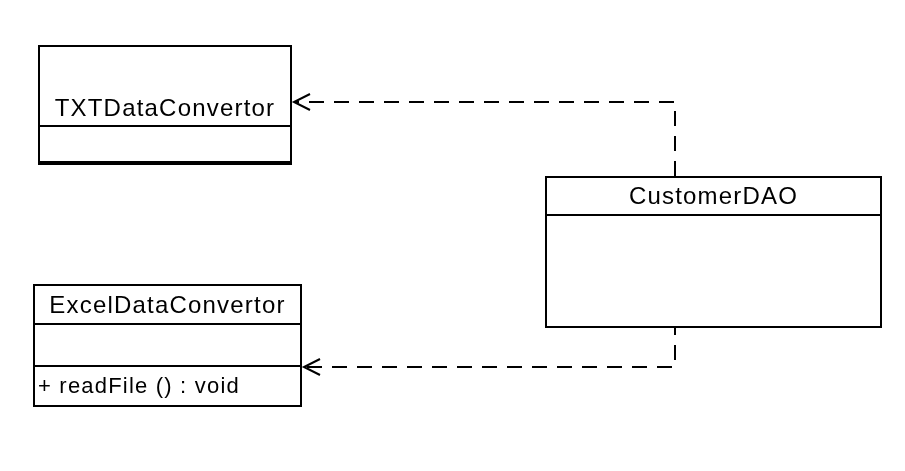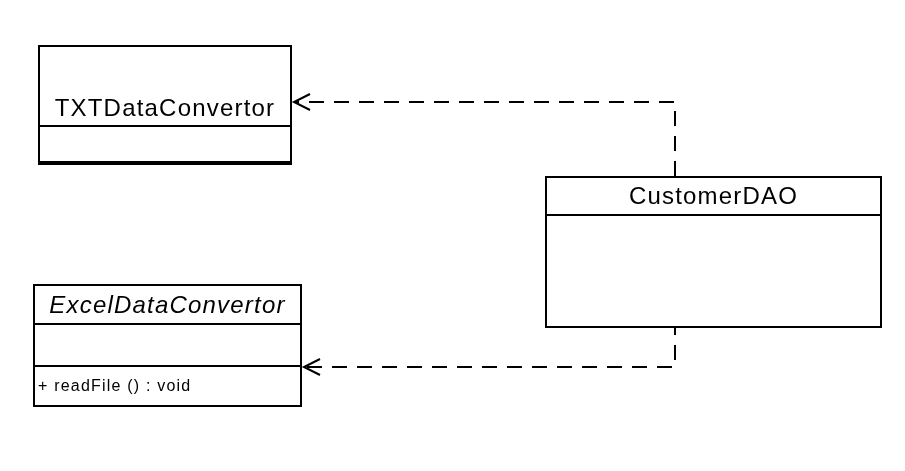--- a/index.html
+++ b/index.html
@@ -45,37 +45,37 @@
   .class-box .attrs {
     box-sizing: border-box;
     border-top: 2px solid #000000;
   }
   .class-box .methods {
     box-sizing: border-box;
     border-top: 2px solid #000000;
     flex: 1;
     display: flex;
     align-items: center;
-    font-size: 16px;
+    font-size: 22px;
     letter-spacing: 1.2px;
     white-space: nowrap;
     overflow: hidden;
     padding: 0 3px;
   }
   
   #box-txt    { left: 38px;  top: 45px;  width: 254px; height: 120px; }
   #box-txt .title { height: 37px; margin-top: 44px; }
   #box-txt .attrs { height: 40px; }
   
   #box-dao    { left: 545px; top: 176px; width: 337px; height: 152px; }
   #box-dao .title { height: 36px; }
   #box-dao .attrs { height: 41px; }
   
   #box-excel  { left: 33px;  top: 284px; width: 269px; height: 123px; }
-  #box-excel .title { height: 37px; font-style: italic; }
+  #box-excel .title { height: 37px; }
   #box-excel .attrs { height: 42px; }
 </style>
 </head>
 <body>
 
 <div class="canvas">
 
   <svg class="arrow-layer" width="905" height="471" viewBox="0 0 905 471" xmlns="http://www.w3.org/2000/svg">
     <g stroke="#000000" stroke-width="2" fill="none">
       <path d="M675,176 L675,102 L296,102" stroke-dasharray="15,10"></path>

